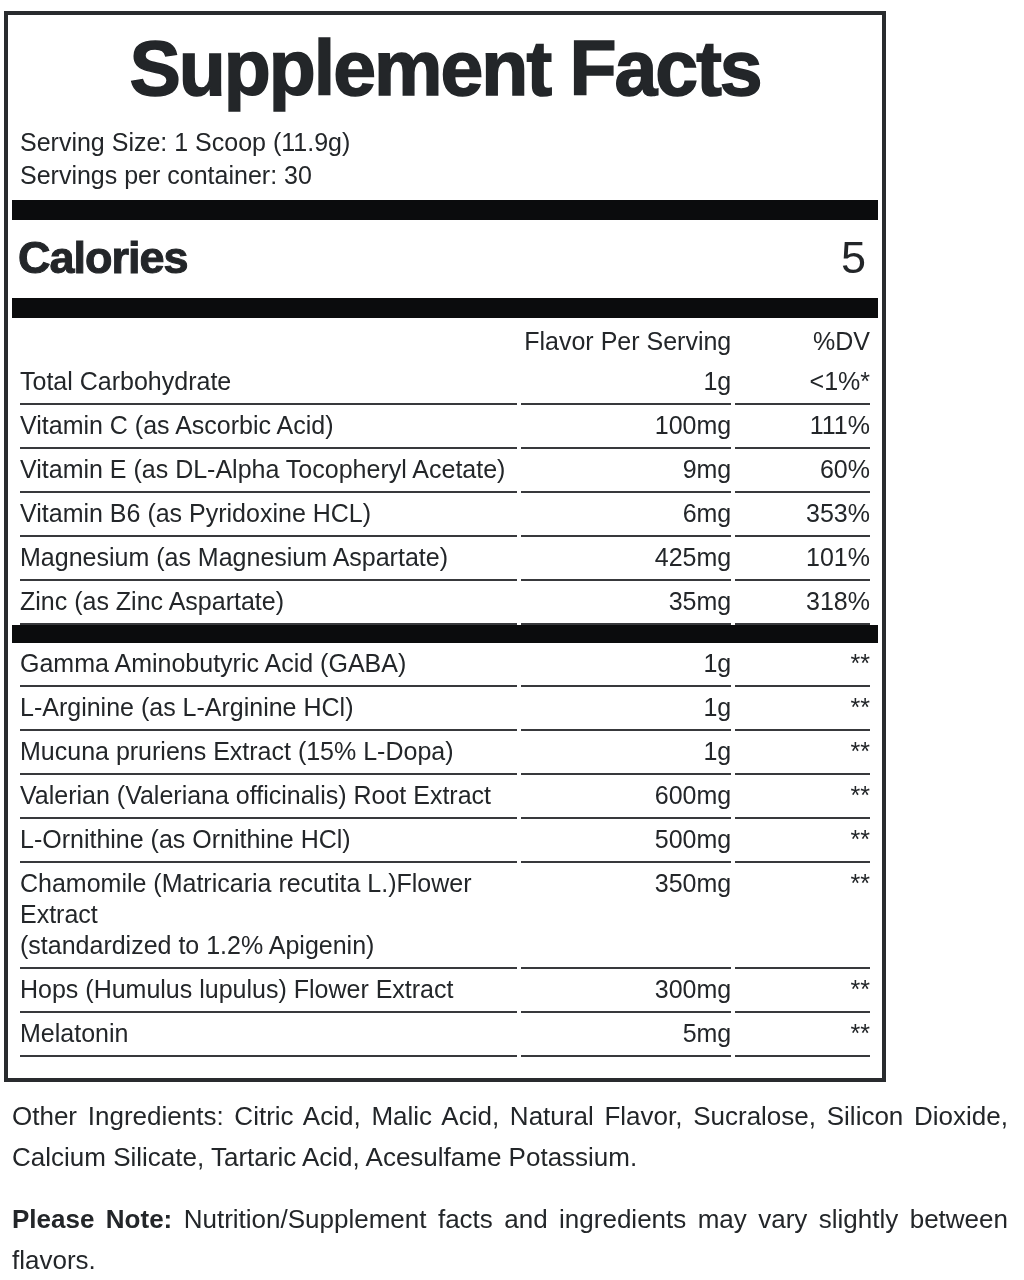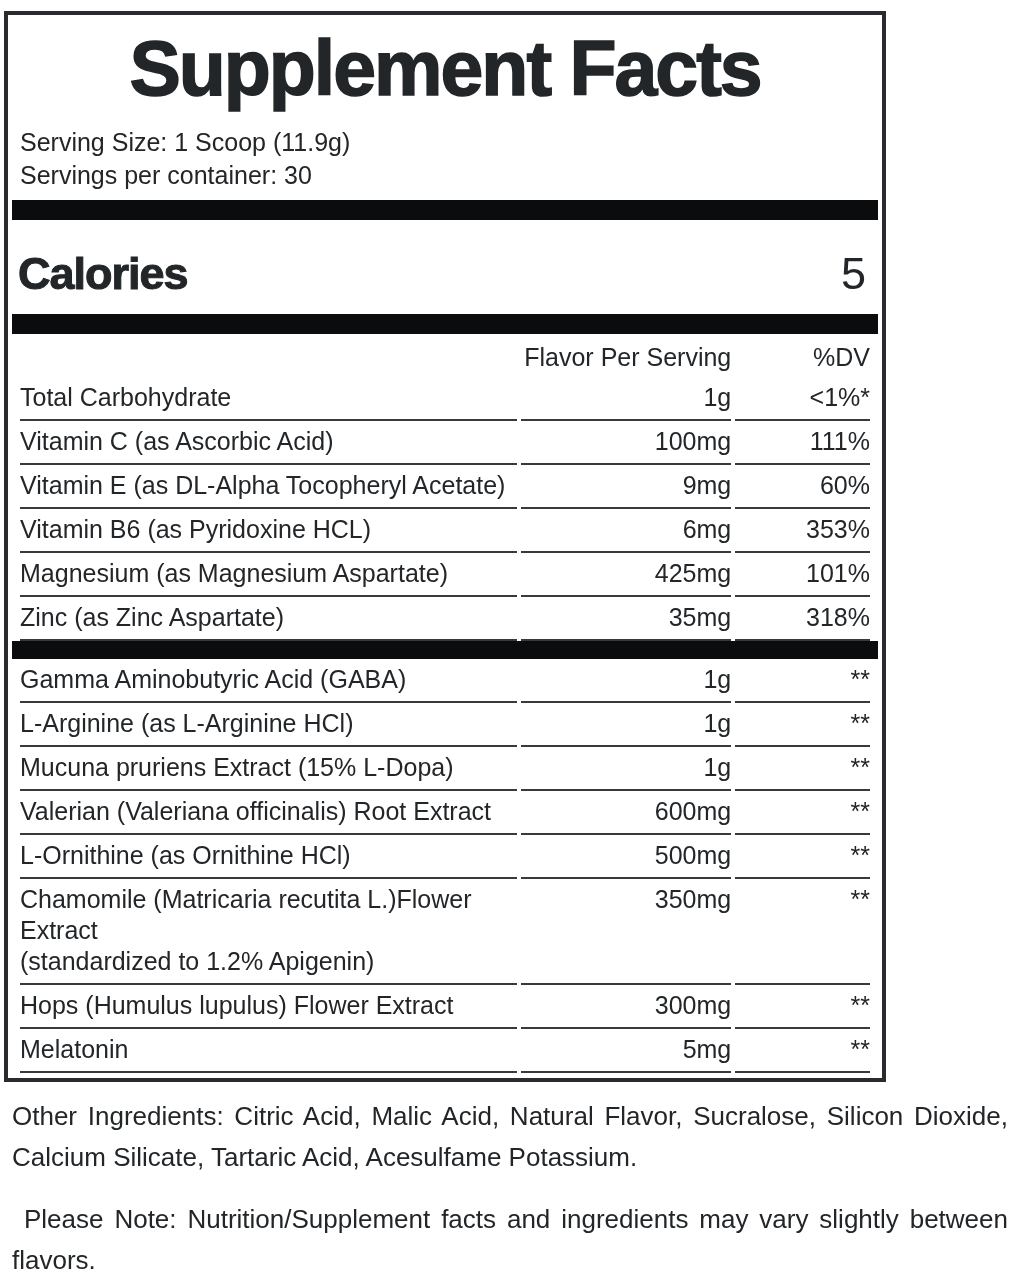--- a/index.html
+++ b/index.html
@@ -38,21 +38,20 @@
     background: #0b0c0d;
     margin: 0 -4px;
   }
   .bar.top { margin-top: 8px; }
   .bar.mid { height: 18px; }
   .calories-row {
     display: flex;
     justify-content: space-between;
     align-items: flex-start;
     padding: 12px 4px 14px 2px;
-    margin-top: 16px;
   }
   .calories-label {
     font-size: 45px;
     font-weight: 800;
     letter-spacing: -1px;
     -webkit-text-stroke: 1px #232629;
   }
   .calories-value {
     font-size: 45px;
     font-weight: 500;
@@ -84,21 +83,21 @@
   td.amount, th.amount-h { text-align: right; }
   td.amount { padding-right: 36px; }
   td.dv, th.dv-h { text-align: right; padding-right: 2px; }
   .below {
     margin: 14px 16px 0 12px;
     font-size: 26px;
     line-height: 41px;
     text-align: justify;
   }
   .below.note { margin-top: 21px; }
-  .bold-lead { font-weight: 400; margin-left: 12px; }
+  .bold-lead { font-weight: 700; }
 </style>
 </head>
 <body>
 
 <div class="label-box">
 
   <div class="title">Supplement Facts</div>
 
   <div class="serving-line first">Serving Size: 1 Scoop (11.9g)</div>
   <div class="serving-line">Servings per container: 30</div>

